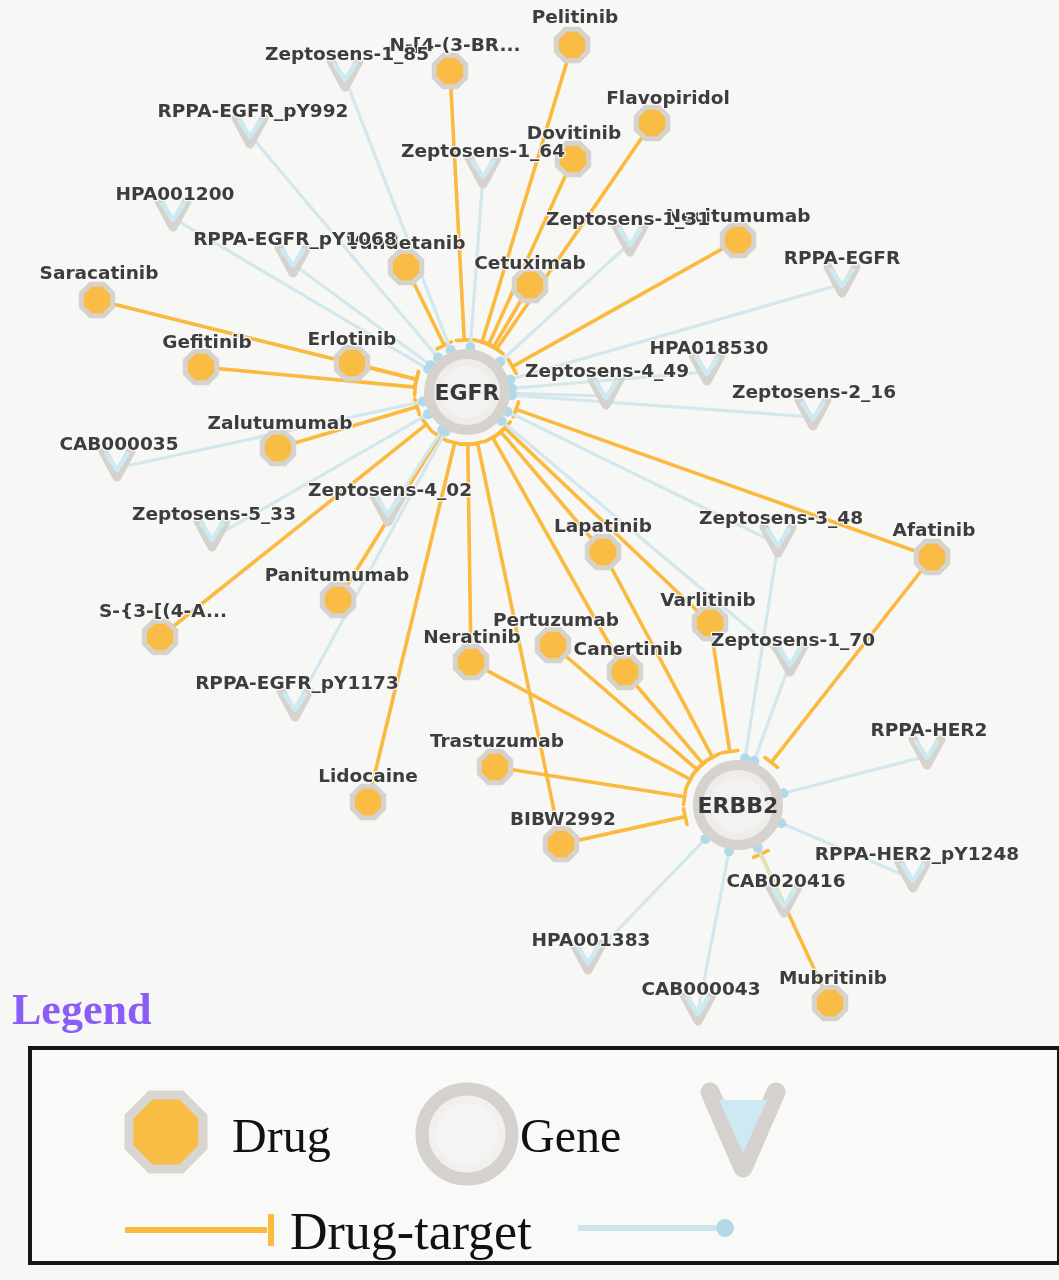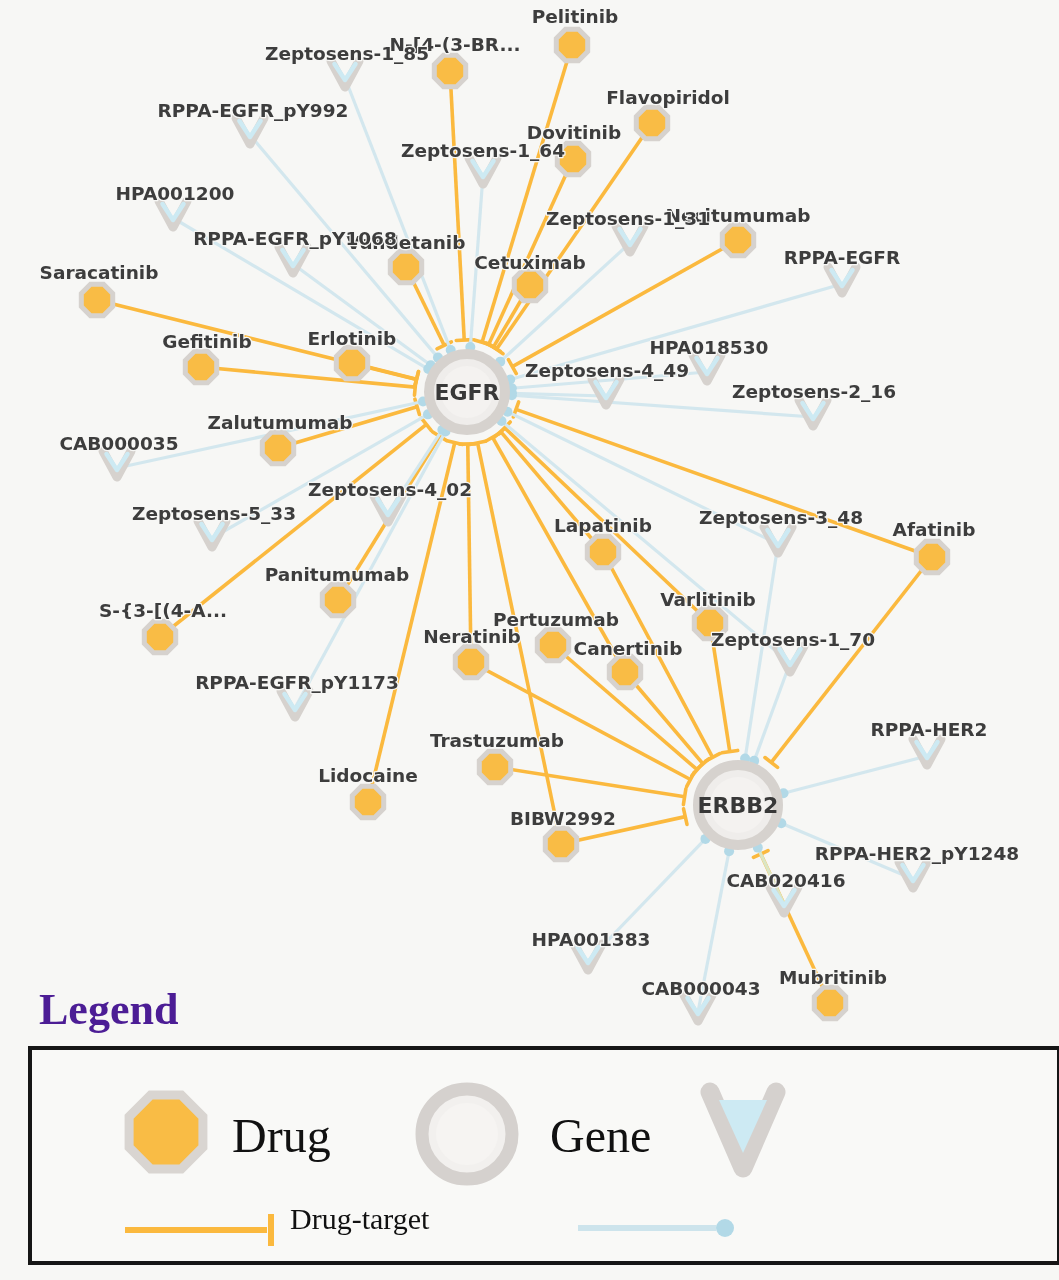--- a/index.html
+++ b/index.html
@@ -8,31 +8,31 @@
     background:#f7f7f5;font-family:"DejaVu Sans",sans-serif;
   }
   #net{position:absolute;left:0;top:0;}
   .node-label{
     font:700 18.5px "DejaVu Sans",sans-serif;fill:#3d3d3d;
     paint-order:stroke;stroke:#f7f7f5;stroke-width:2.5px;stroke-linejoin:round;
   }
   .gene-label{font:700 22px "DejaVu Sans",sans-serif;fill:#383838;}
   .legend-title{
     position:absolute;left:12px;top:984px;
-    font:700 44px "Liberation Serif",serif;color:#4c1d95;margin-left:27px;
+    font:700 44px "Liberation Serif",serif;color:#8b5cf6;
   }
   .legend-box{
     position:absolute;left:12px;top:1046px;width:1025px;height:211px;
     border:4px solid #161616;background:rgba(250,250,249,0.6);margin-left:16px;
   }
   .legend-box svg{position:absolute;}
   .lg-label{
     position:absolute;font:400 48px "Liberation Serif",serif;color:#111;white-space:nowrap;
   }
-  .lg-label.small{font-size:30px;}
+  .lg-label.small{font-size:52px;}
 </style>
 </head>
 <body>
 
 <svg id="net" width="1059" height="1280" viewBox="0 0 1059 1280">
     <g>
       <line x1="572" y1="45" x2="482.0604788348128" y2="342.2287032792378" stroke="#FBB93E" stroke-width="3.6"></line>
       <line x1="474.40335626238783" y1="339.9117065354204" x2="489.71760140723774" y2="344.54570002305513" stroke="#FBB93E" stroke-width="3.6" stroke-linecap="round"></line>
       <line x1="450" y1="71" x2="464.24995974972927" y2="340.07276939194725" stroke="#FBB93E" stroke-width="3.6"></line>
       <line x1="456.2611550407981" y1="340.4958525073735" x2="472.23876445866046" y2="339.649686276521" stroke="#FBB93E" stroke-width="3.6" stroke-linecap="round"></line>
@@ -310,21 +310,21 @@
 
   <svg style="left:84px;top:32px" width="100" height="100" viewBox="0 0 100 100">
     <polygon points="86.9,65.3 65.3,86.9 34.7,86.9 13.1,65.3 13.1,34.7 34.7,13.1 65.3,13.1 86.9,34.7" fill="#F9BC45" stroke="#d9d5d1" stroke-width="9"></polygon>
   </svg>
   <div class="lg-label" style="left:200px;top:58px">Drug</div>
 
   <svg style="left:381px;top:30px" width="108" height="108" viewBox="0 0 108 108">
     <circle cx="54" cy="54" r="45" fill="#f2f0ee" stroke="#d5d1ce" stroke-width="13"></circle>
     <circle cx="54" cy="54" r="31" fill="#f6f4f2"></circle>
   </svg>
-  <div class="lg-label" style="left:518px;top:58px">Gene</div>
+  <div class="lg-label" style="left:488px;top:58px">Gene</div>
 
   <svg style="left:656px;top:20px" width="110" height="116" viewBox="0 0 110 116">
     <path d="M 22 22 L 55 98 L 88 22" fill="none" stroke="#d5d1ce" stroke-width="19" stroke-linecap="round" stroke-linejoin="round"></path>
     <path d="M 31 30 L 55 83 L 79 30 Z" fill="#cdeaf3"></path>
   </svg>
 
   <svg style="left:89px;top:158px" width="164" height="44" viewBox="0 0 164 44">
     <line x1="4" y1="22" x2="146" y2="22" stroke="#FBB93E" stroke-width="6"></line>
     <line x1="150" y1="6" x2="150" y2="38" stroke="#FBB93E" stroke-width="6"></line>
   </svg>

